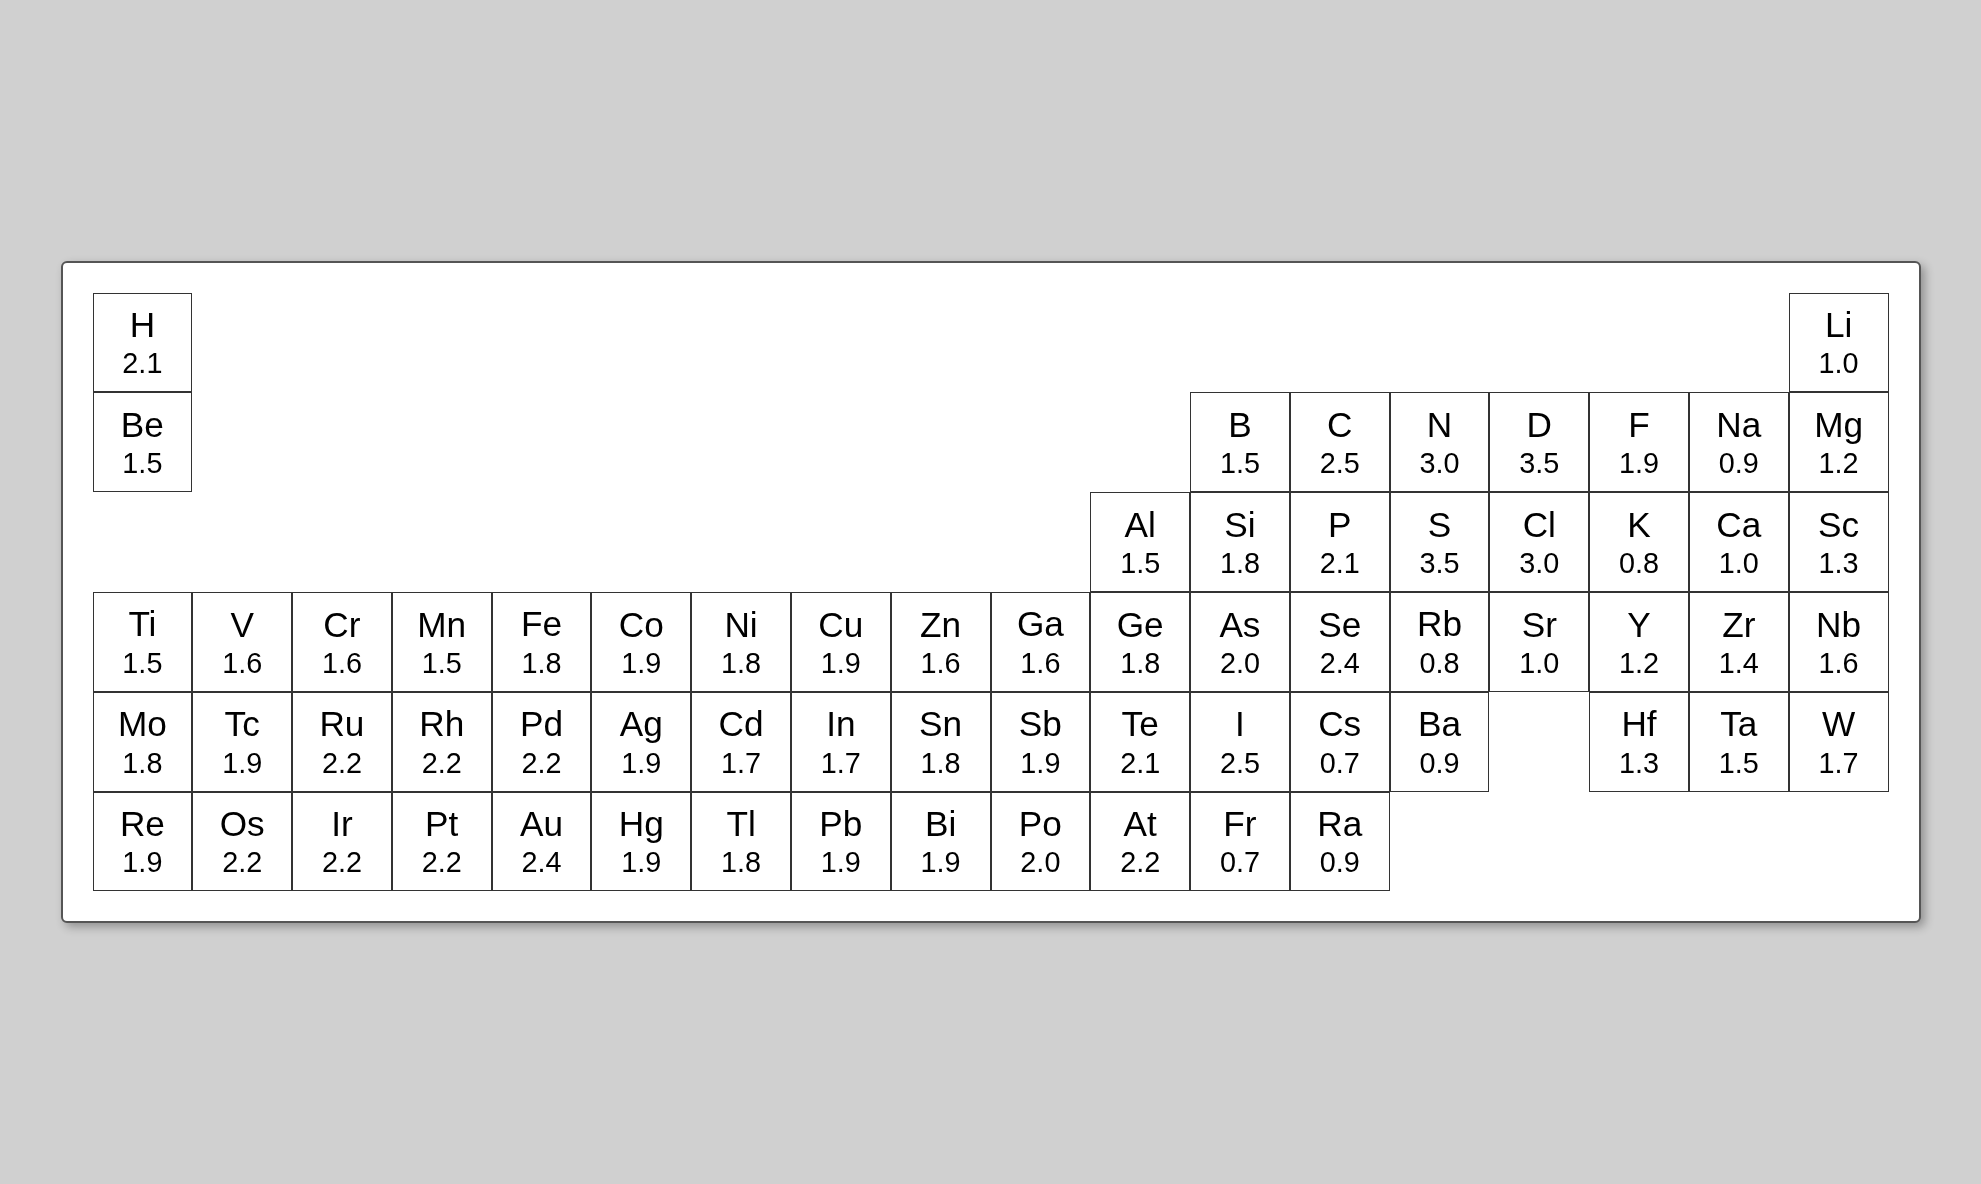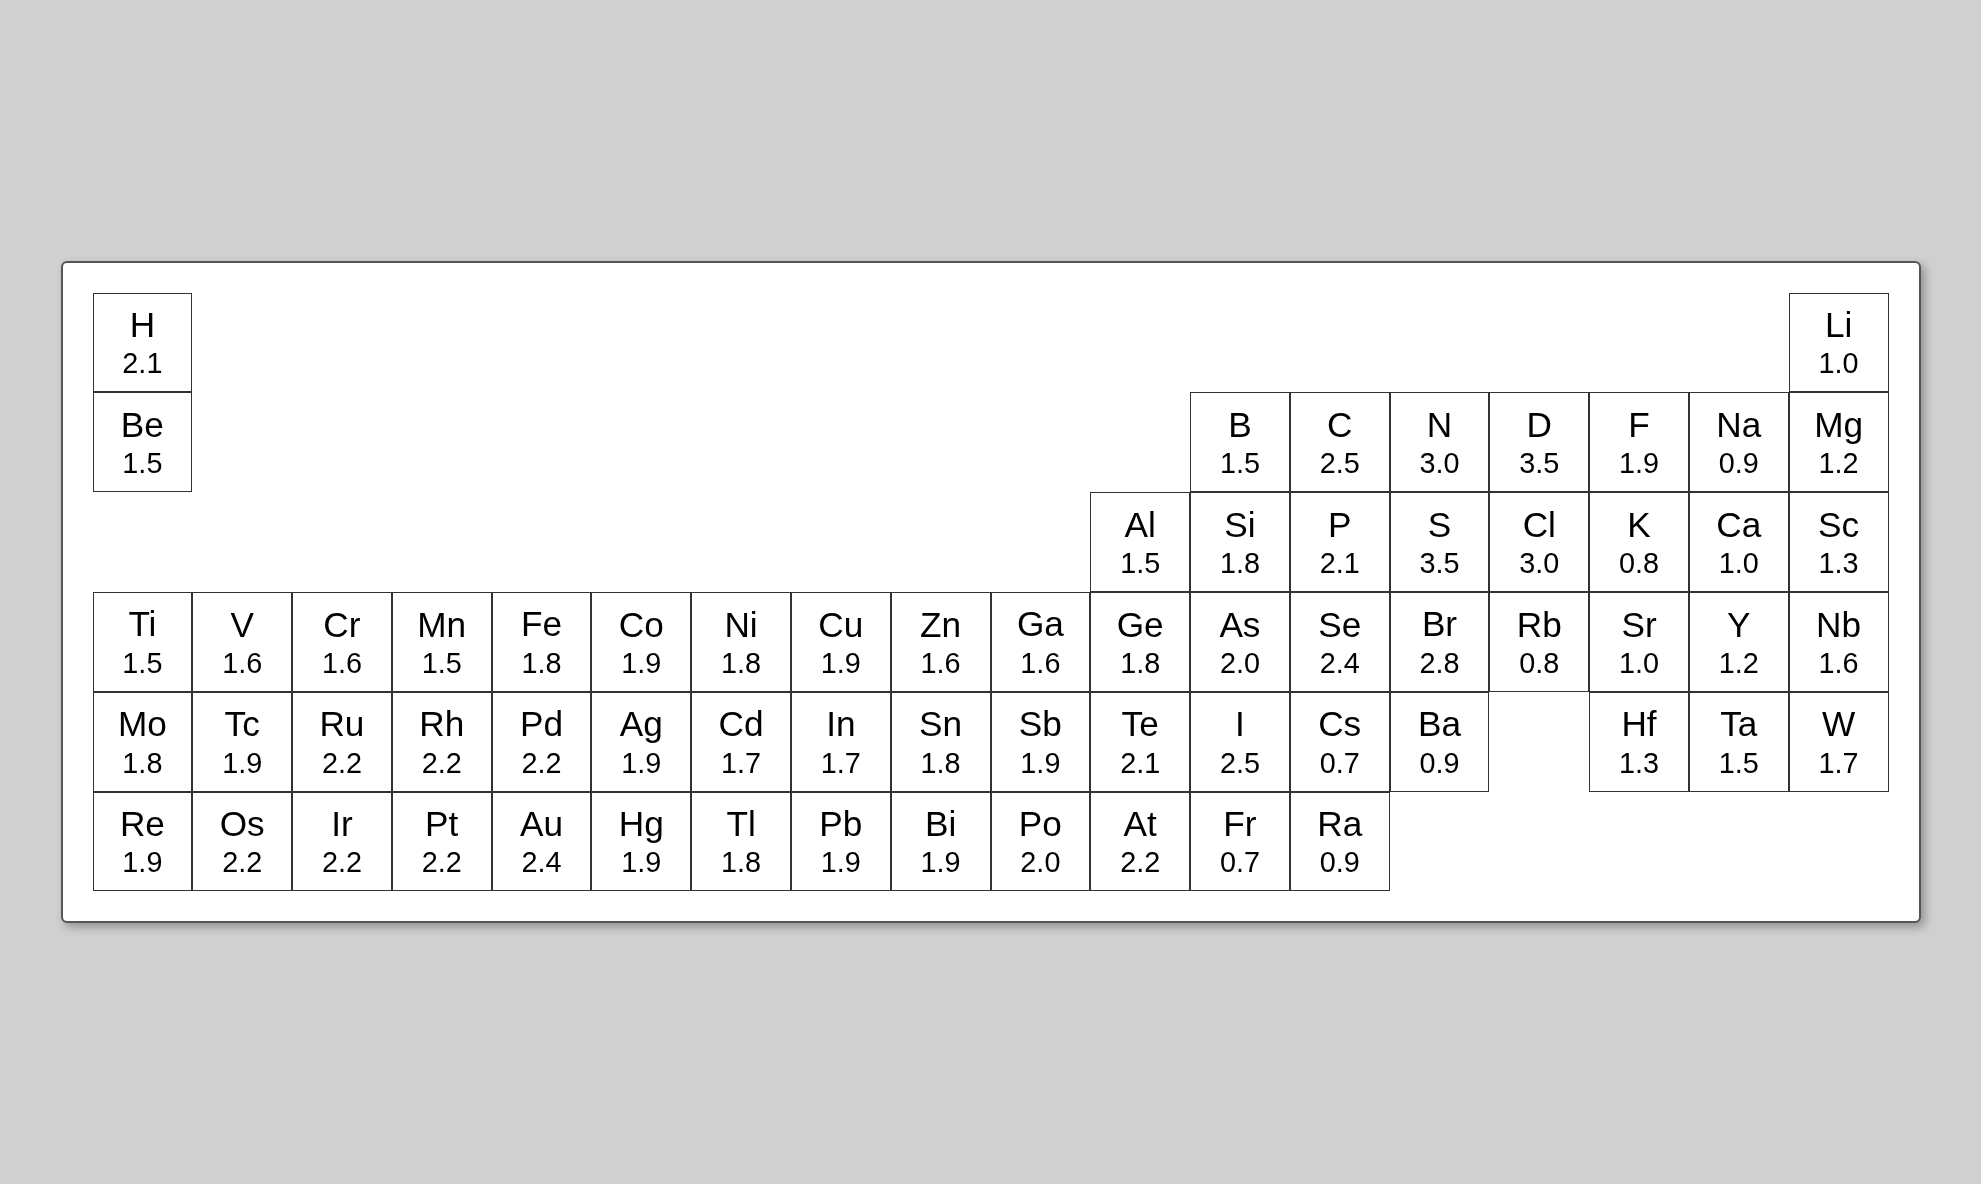--- a/index.html
+++ b/index.html
@@ -208,34 +208,34 @@
       </div>
       <div class="element-cell">
         <span class="element-symbol">As</span>
         <span class="element-en">2.0</span>
       </div>
       <div class="element-cell">
         <span class="element-symbol">Se</span>
         <span class="element-en">2.4</span>
       </div>
       <div class="element-cell">
-        <span class="element-symbol">Br</span>
-        <span class="element-en">2.8</span>
-      </div>
-      <div class="element-cell">
         <span class="element-symbol">Rb</span>
         <span class="element-en">0.8</span>
       </div>
       <div class="element-cell">
         <span class="element-symbol">Sr</span>
         <span class="element-en">1.0</span>
       </div>
       <div class="element-cell">
         <span class="element-symbol">Y</span>
         <span class="element-en">1.2</span>
+      </div>
+      <div class="element-cell">
+        <span class="element-symbol">Zr</span>
+        <span class="element-en">1.4</span>
       </div>
       <div class="element-cell">
         <span class="element-symbol">Nb</span>
         <span class="element-en">1.6</span>
       </div>
       <div class="element-cell">
         <span class="element-symbol">Mo</span>
         <span class="element-en">1.8</span>
       </div>
       <div class="element-cell">

